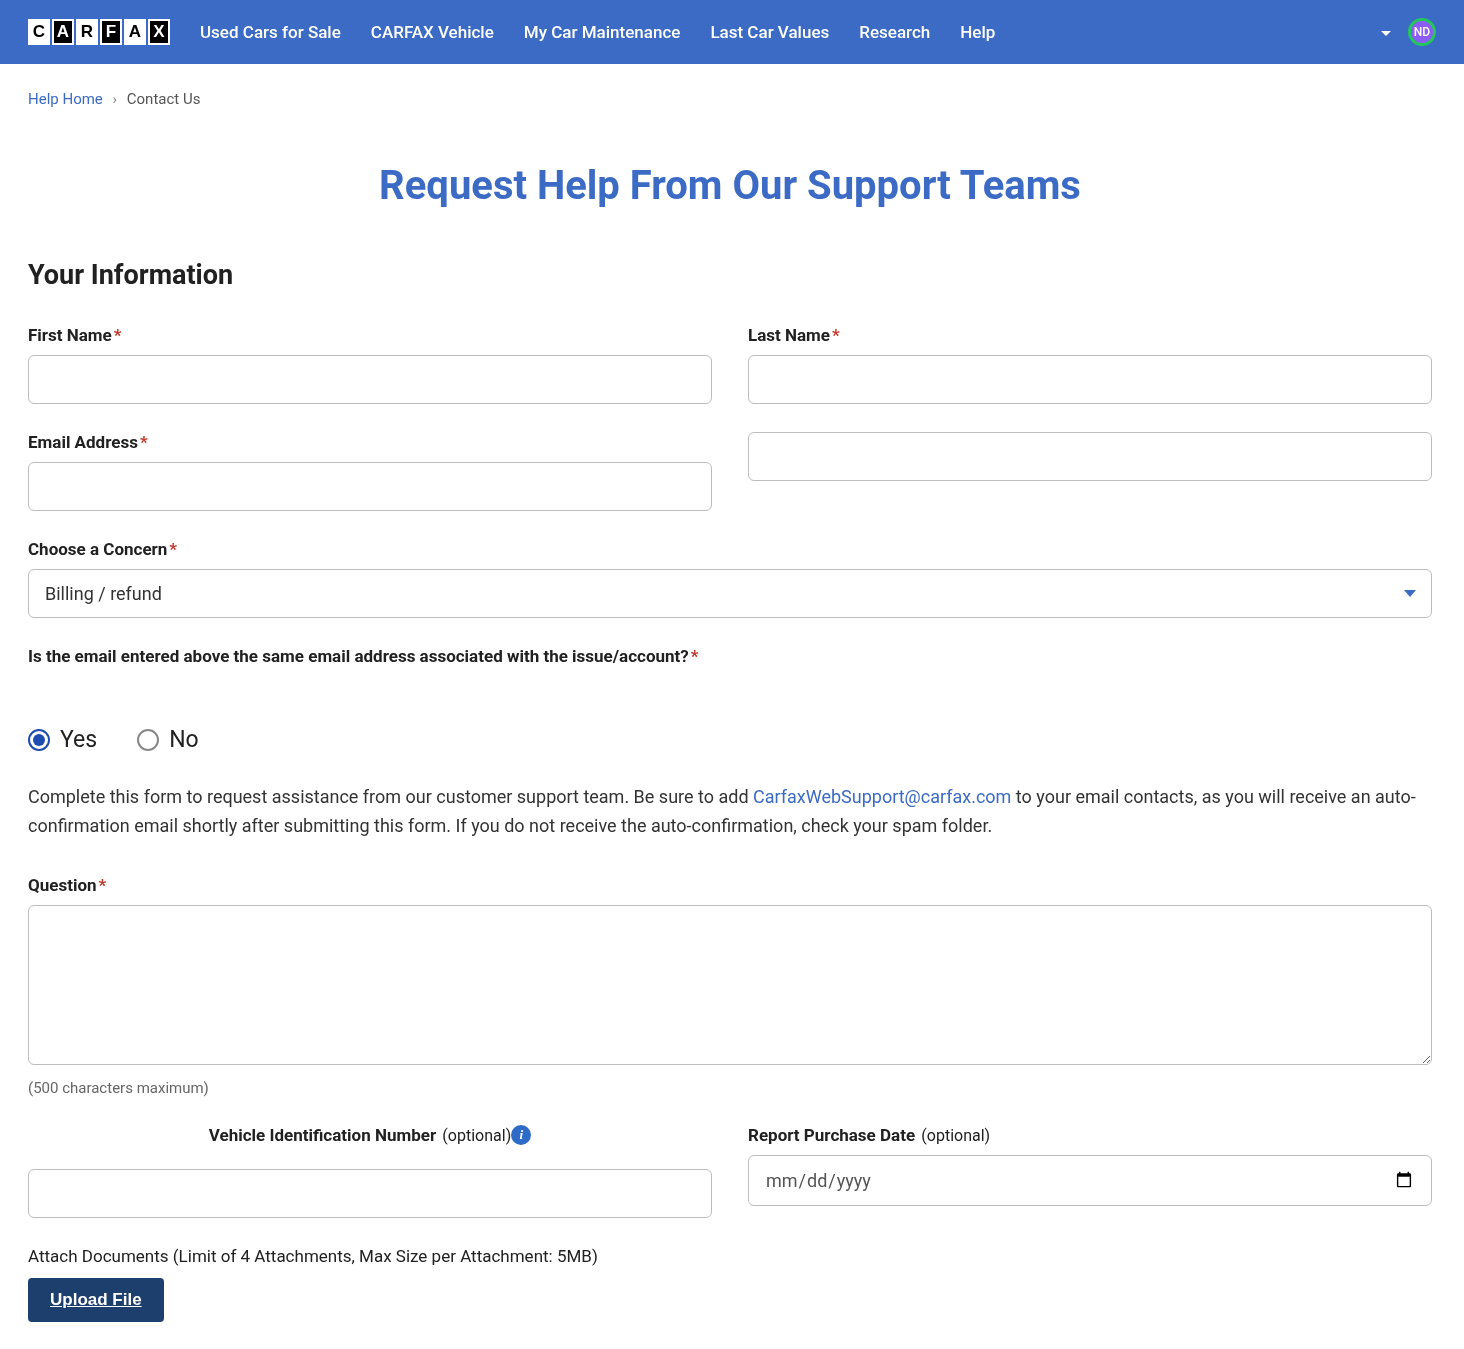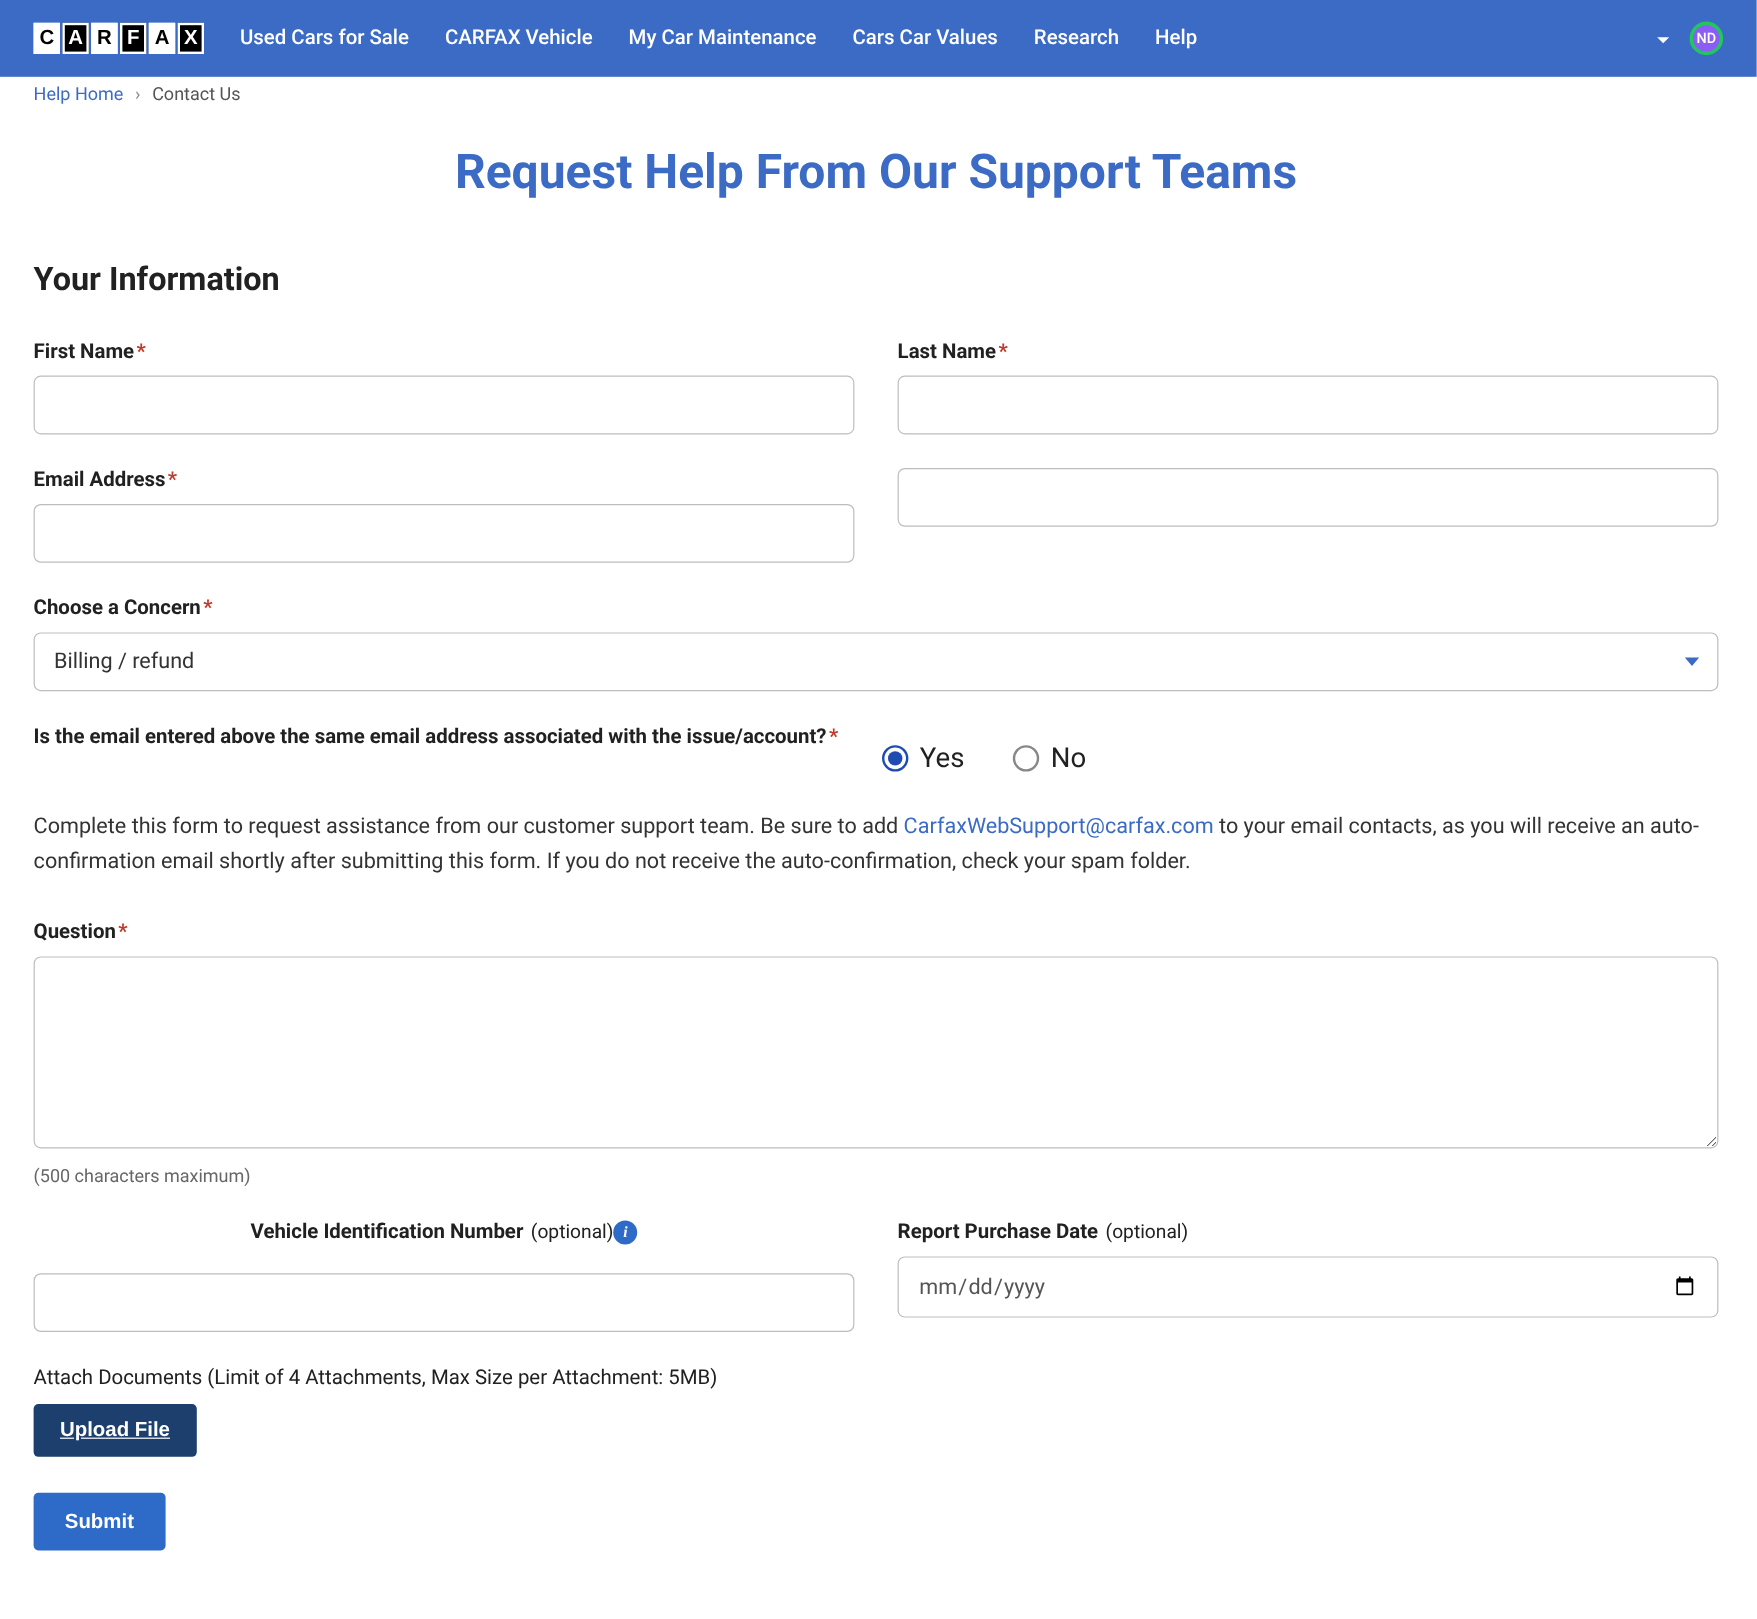--- a/index.html
+++ b/index.html
@@ -32,21 +32,21 @@
     .topbar-right { display: flex; align-items: center; gap: 16px; }
     .dropdown-caret svg { fill: #fff; }
     .avatar {
       width: 28px; height: 28px; border-radius: 50%;
       background: #8b5cf6; border: 3px solid #22c55e;
       color: #fff; font-size: 12px; font-weight: 500;
       display: inline-flex; align-items: center; justify-content: center;
     }
 
     .breadcrumb {
-      padding: 5px 28px;
+      padding: 26px 28px;
       font-size: 15px;
     }
     .breadcrumb a { color: #3b6bc5; text-decoration: none; }
     .breadcrumb .sep { color: #888; margin: 0 6px; }
     .breadcrumb .current { color: #555; }
 
     .container { padding: 0 28px 40px; max-width: 1460px; }
 
     h1.page-title {
       text-align: center;
@@ -134,21 +134,21 @@
     <span class="bw">A</span>
     <span class="wb">R</span>
     <span class="bw">F</span>
     <span class="wb">A</span>
     <span class="bw">X</span>
   </div>
   <nav class="nav">
     <a href="#">Used Cars for Sale</a>
     <a href="#">CARFAX Vehicle</a>
     <a href="#">My Car Maintenance</a>
-    <a href="#">Cars Car Values</a>
+    <a href="#">Last Car Values</a>
     <a href="#">Research</a>
     <a href="#">Help</a>
   </nav>
   <div class="topbar-right">
     <span class="dropdown-caret">
       <svg width="12" height="8" viewBox="0 0 12 8">
           <path d="M1 1l5 5 5-5z"></path>
         </svg>
     </span>
     <span class="avatar">ND</span>
@@ -195,21 +195,21 @@
         </select>
         <span class="select-caret">
           <svg viewBox="0 0 10 6">
               <path d="M0 0l5 6 5-6z"></path>
             </svg>
         </span>
       </div>
     </div>
   </div>
 
-  <div class="row" style="flex-direction:row; margin-bottom:10px;">
+  <div class="row" style="flex-direction:column; margin-bottom:10px;">
     <label class="field-label"><span>Is the email entered above the same email address associated with the issue/account?</span><span class="req">*</span></label>
     <div class="radio-group">
       <div class="radio-item">
         <span class="radio-outer selected">
             <span class="radio-inner"></span>
           </span>
         <span>Yes</span>
       </div>
       <div class="radio-item">
         <span class="radio-outer"></span>

